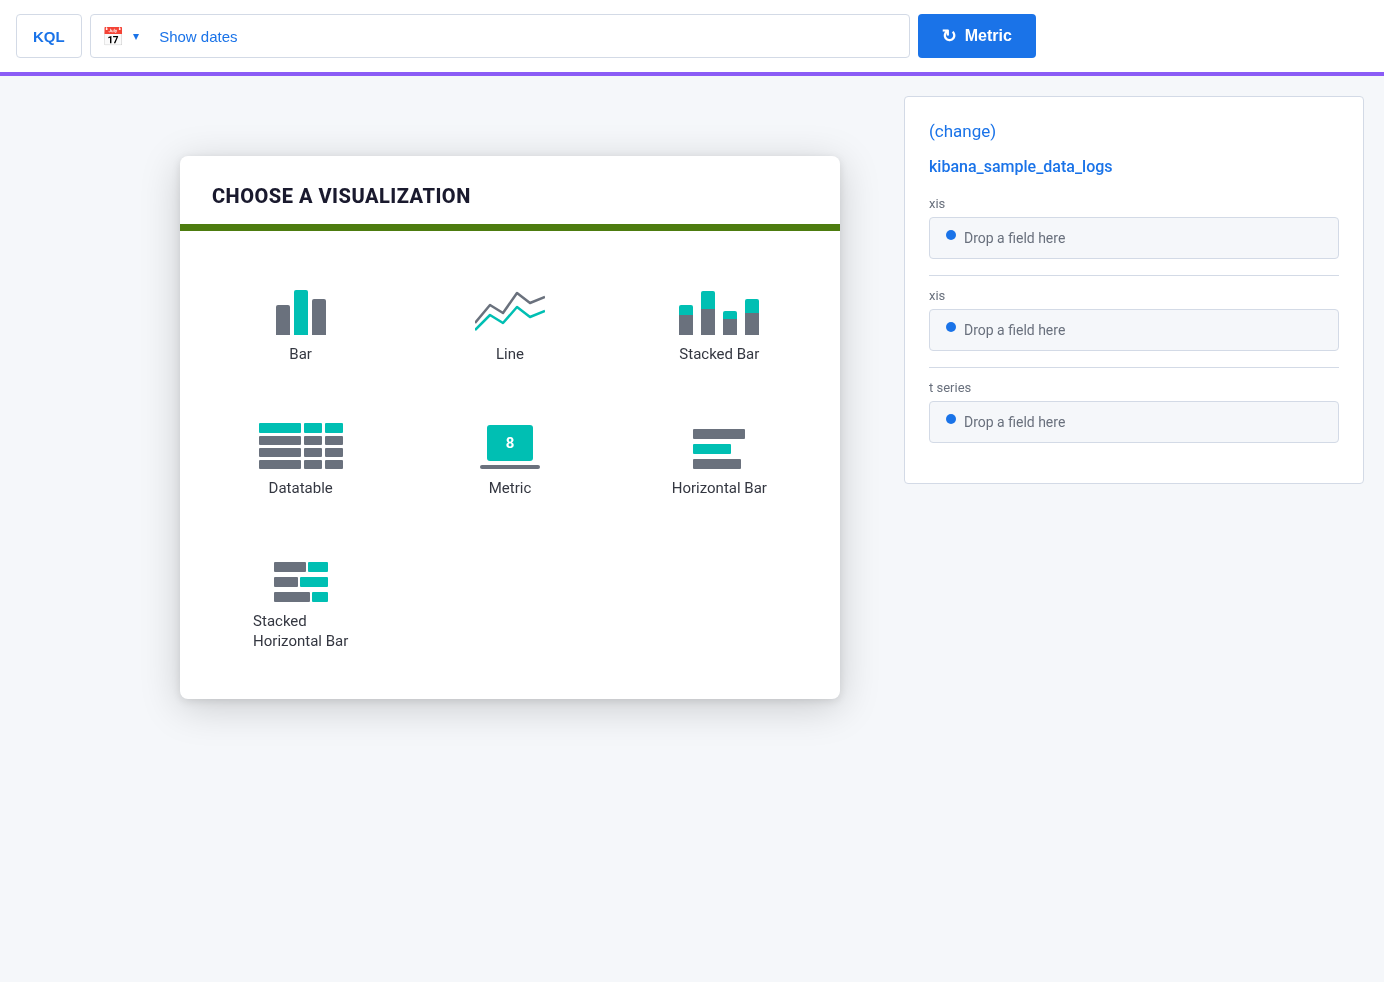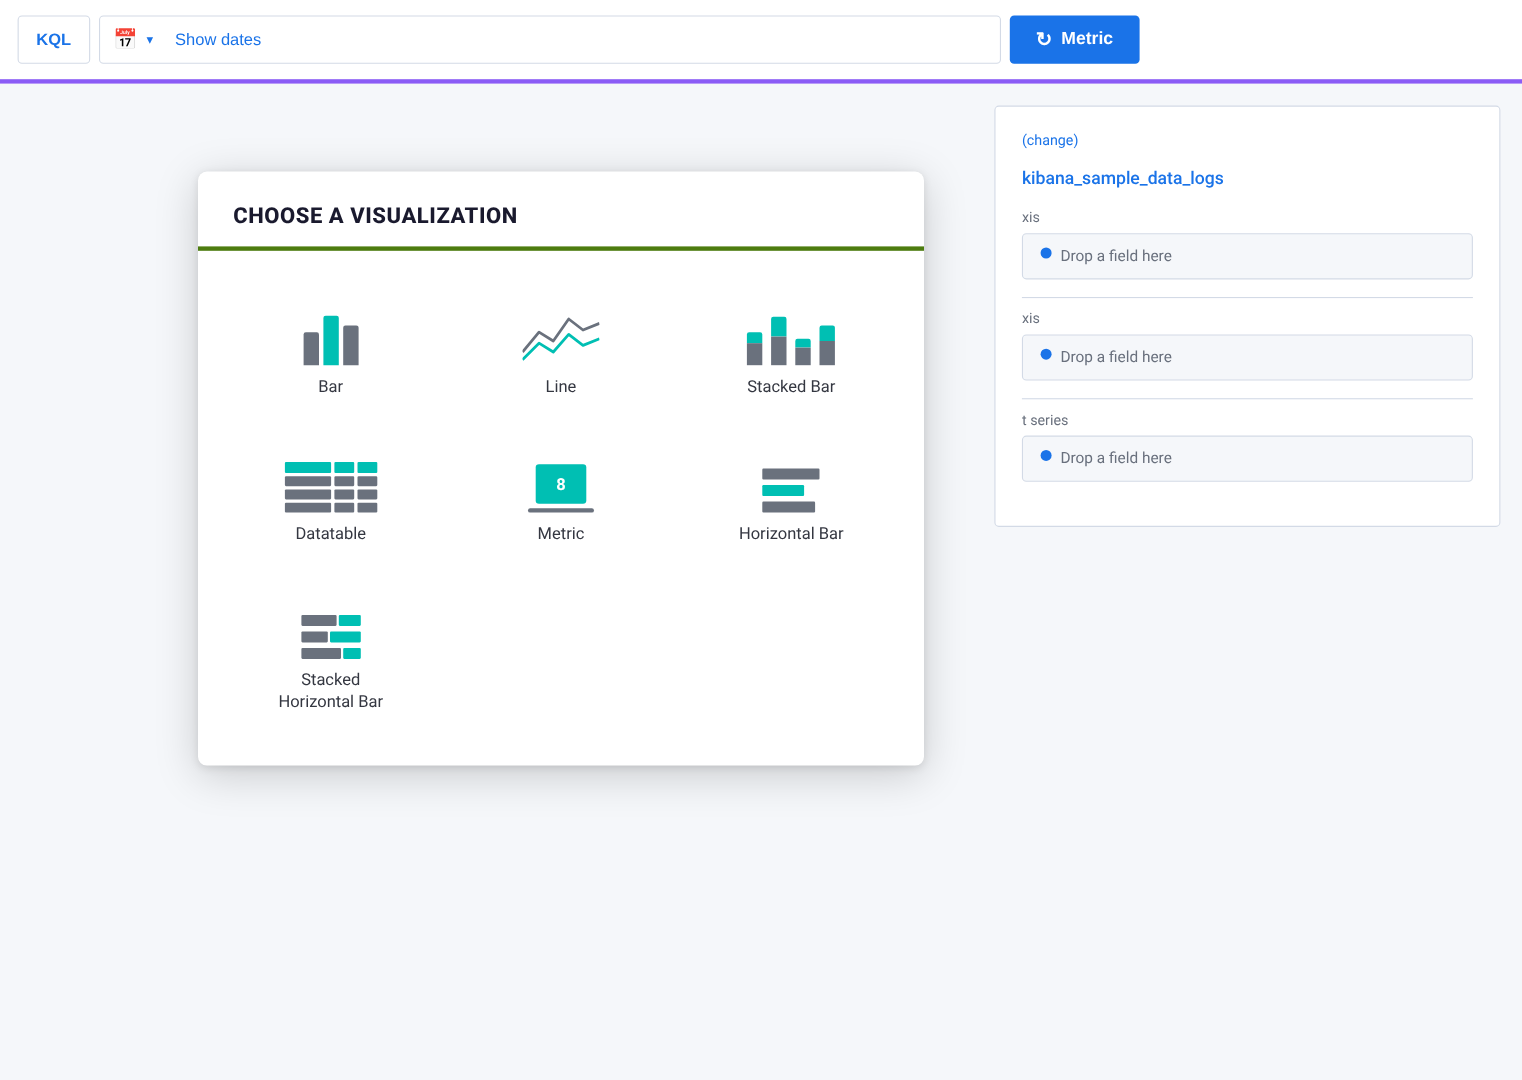--- a/index.html
+++ b/index.html
@@ -105,21 +105,21 @@
       right: 20px;
       width: 460px;
       background: #fff;
       border: 1px solid #d3dae6;
       border-radius: 4px;
       padding: 24px;
     }
 
     .change-link {
       color: #1a73e8;
-      font-size: 13px;
+      font-size: 17px;
       cursor: pointer;
       margin-bottom: 16px;
       display: block;
     }
 
     .index-name {
       color: #1a73e8;
       font-size: 16px;
       font-weight: 500;
       margin-bottom: 20px;
@@ -161,21 +161,21 @@
       width: 660px;
       background: #fff;
       border-radius: 8px;
       box-shadow: 0 8px 40px rgba(0,0,0,0.18), 0 2px 8px rgba(0,0,0,0.10);
       z-index: 100;
       overflow: hidden;
     }
 
     .viz-modal-header {
       padding: 28px 32px 16px 32px;
-      border-bottom: 4px solid #4d7c0f;
+      border-bottom: 7px solid #4d7c0f;
     }
 
     .viz-modal-title {
       font-size: 20px;
       font-weight: 800;
       color: #1a1a2e;
       letter-spacing: 0.5px;
     }
 
     .viz-grid {
@@ -200,21 +200,20 @@
       height: 60px;
       margin-bottom: 10px;
       display: flex;
       align-items: flex-end;
       justify-content: center;
     }
 
     .viz-label {
       font-size: 15px;
       color: #343741;
-      text-align: center;
       line-height: 1.3;
     }
 
     
     .bar-icon {
       display: flex;
       align-items: flex-end;
       gap: 4px;
     }
     .bar-icon .b1 { width: 14px; height: 30px; background: #6a717d; border-radius: 2px 2px 0 0; }

